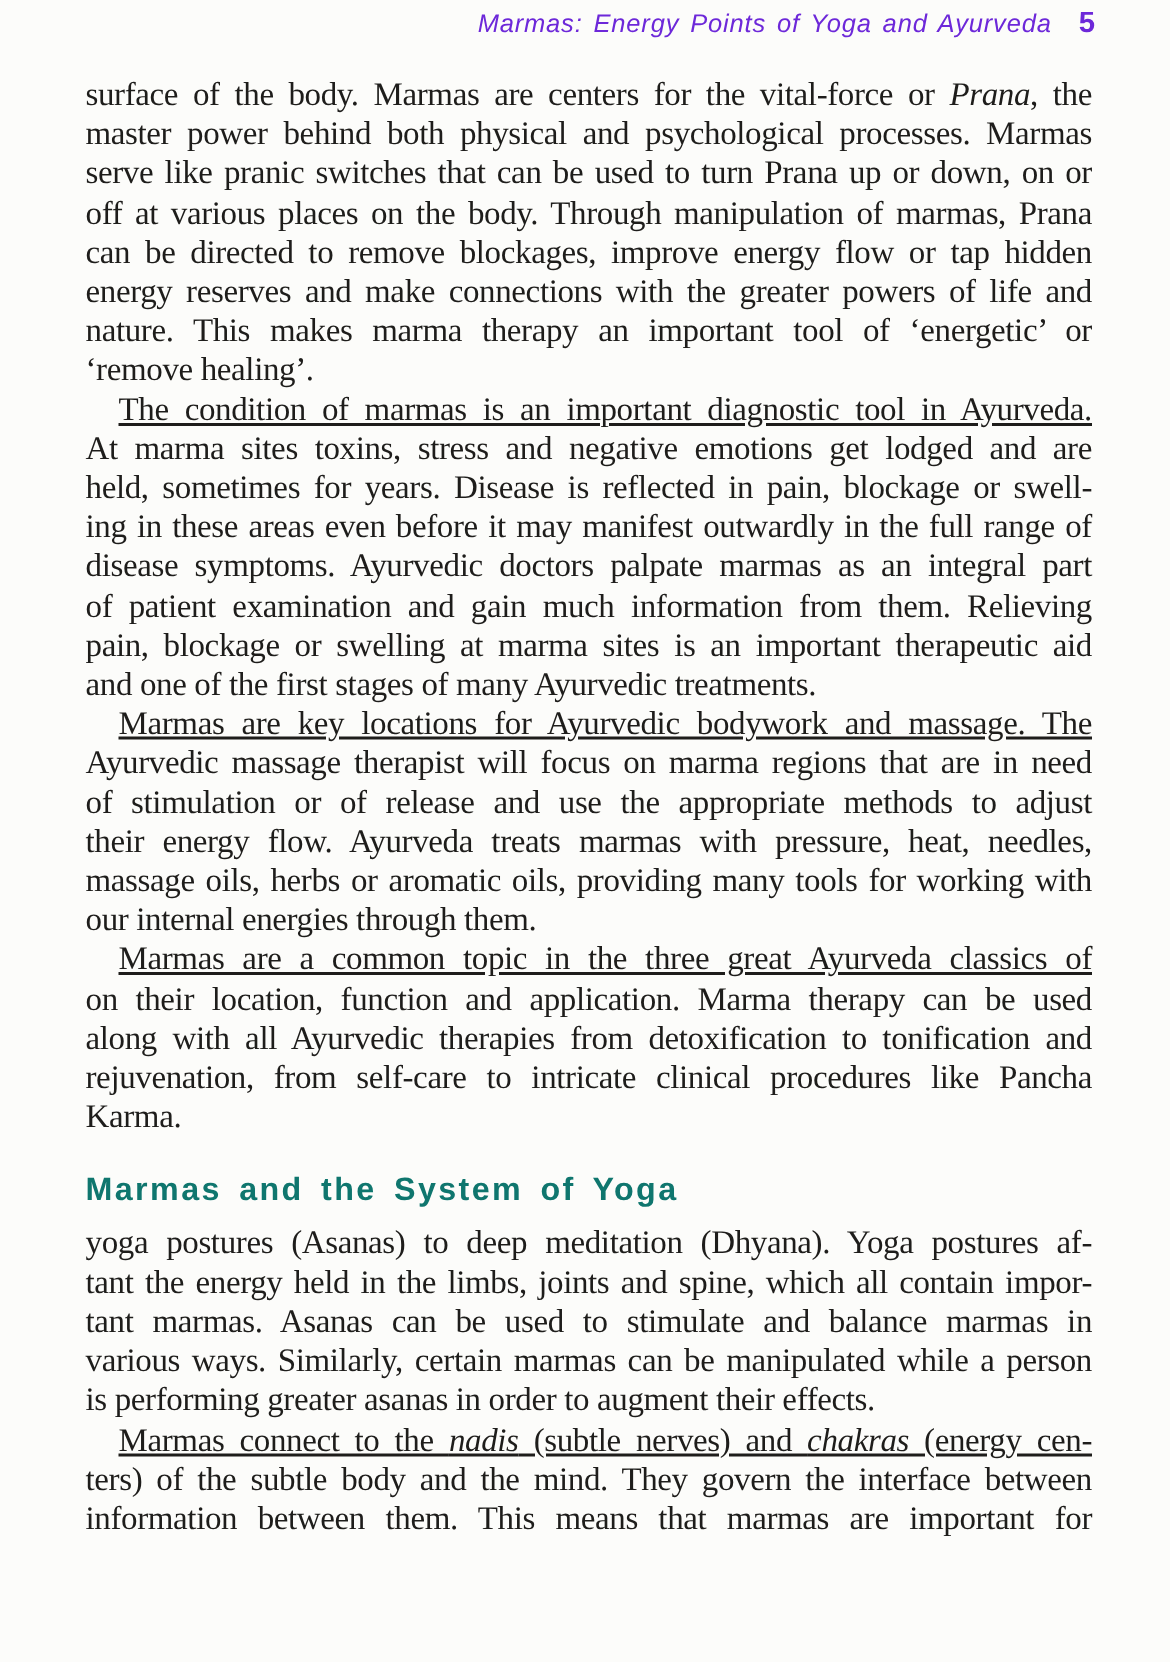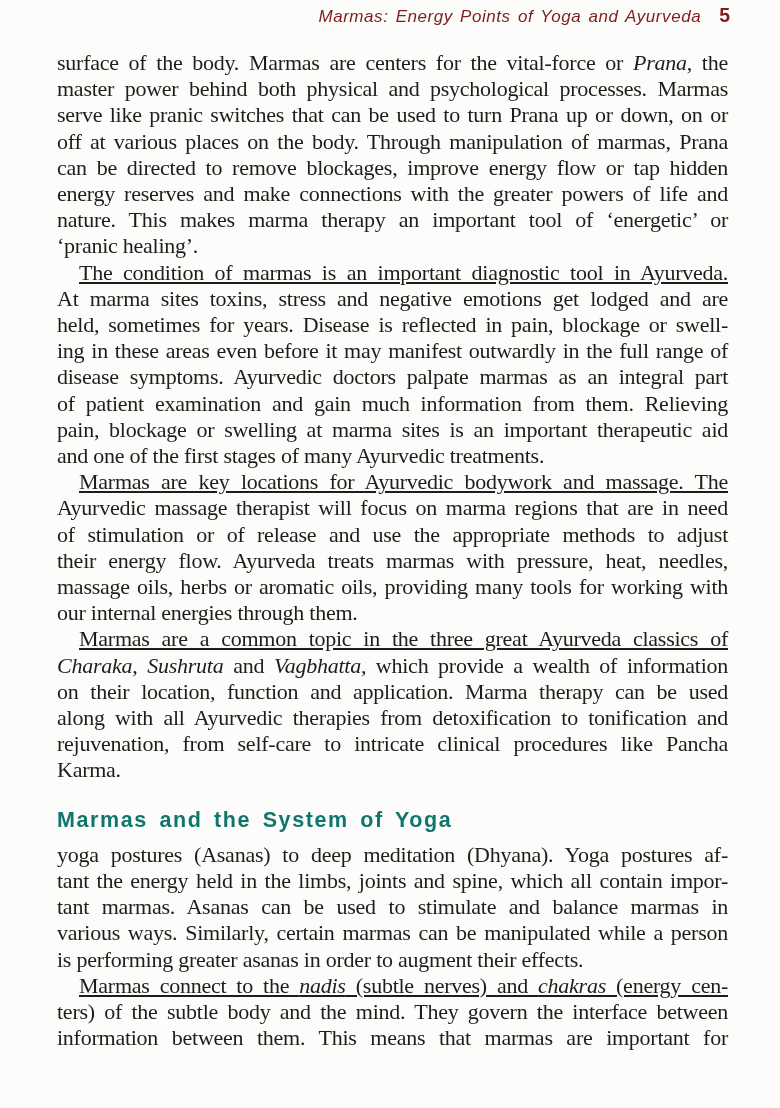--- a/index.html
+++ b/index.html
@@ -19,21 +19,21 @@
   }
   .running-head {
     position: absolute;
     top: 4px;
     left: 57px;
     right: 50px;
     display: flex;
     justify-content: flex-end;
     align-items: baseline;
     font-family: "Liberation Sans", "DejaVu Sans", sans-serif;
-    color: #7f1d1d;
+    color: #6d28d9;
   }
   .running-title {
     font-style: italic;
     font-size: 17px;
     letter-spacing: 0.55px;
     word-spacing: 2px;
   }
   .page-number {
     font-style: normal;
     font-weight: 700;
@@ -81,21 +81,21 @@
   </div>
   <div class="page-body">
       <div class="para">
         <div class="line"><span>surface of the body. Marmas are centers for the vital-force or </span><span class="it">Prana</span><span>, the</span></div>
         <div class="line"><span>master power behind both physical and psychological processes. Marmas</span></div>
         <div class="line"><span>serve like pranic switches that can be used to turn Prana up or down, on or</span></div>
         <div class="line"><span>off at various places on the body. Through manipulation of marmas, Prana</span></div>
         <div class="line"><span>can be directed to remove blockages, improve energy flow or tap hidden</span></div>
         <div class="line"><span>energy reserves and make connections with the greater powers of life and</span></div>
         <div class="line"><span>nature. This makes marma therapy an important tool of ‘energetic’ or</span></div>
-        <div class="line last"><span>‘pranic healing’.</span></div>
+        <div class="line last"><span>‘remove healing’.</span></div>
       </div>
       <div class="para">
         <div class="line indent"><span>The condition of marmas is an important diagnostic tool in Ayurveda.</span></div>
         <div class="line"><span>At marma sites toxins, stress and negative emotions get lodged and are</span></div>
         <div class="line"><span>held, sometimes for years. Disease is reflected in pain, blockage or swell-</span></div>
         <div class="line"><span>ing in these areas even before it may manifest outwardly in the full range of</span></div>
         <div class="line"><span>disease symptoms. Ayurvedic doctors palpate marmas as an integral part</span></div>
         <div class="line"><span>of patient examination and gain much information from them. Relieving</span></div>
         <div class="line"><span>pain, blockage or swelling at marma sites is an important therapeutic aid</span></div>
         <div class="line last"><span>and one of the first stages of many Ayurvedic treatments.</span></div>
@@ -103,21 +103,20 @@
       <div class="para">
         <div class="line indent"><span>Marmas are key locations for Ayurvedic bodywork and massage. The</span></div>
         <div class="line"><span>Ayurvedic massage therapist will focus on marma regions that are in need</span></div>
         <div class="line"><span>of stimulation or of release and use the appropriate methods to adjust</span></div>
         <div class="line"><span>their energy flow. Ayurveda treats marmas with pressure, heat, needles,</span></div>
         <div class="line"><span>massage oils, herbs or aromatic oils, providing many tools for working with</span></div>
         <div class="line last"><span>our internal energies through them.</span></div>
       </div>
       <div class="para">
         <div class="line indent"><span>Marmas are a common topic in the three great Ayurveda classics of</span></div>
-        <div class="line"><span class="it">Charaka</span><span>, </span><span class="it">Sushruta</span><span> and </span><span class="it">Vagbhatta</span><span>, which provide a wealth of information</span></div>
         <div class="line"><span>on their location, function and application. Marma therapy can be used</span></div>
         <div class="line"><span>along with all Ayurvedic therapies from detoxification to tonification and</span></div>
         <div class="line"><span>rejuvenation, from self-care to intricate clinical procedures like Pancha</span></div>
         <div class="line last"><span>Karma.</span></div>
       </div>
       <h2 class="heading">Marmas and the System of Yoga</h2>
       <div class="para">
         <div class="line"><span>yoga postures (Asanas) to deep meditation (Dhyana). Yoga postures af-</span></div>
         <div class="line"><span>tant the energy held in the limbs, joints and spine, which all contain impor-</span></div>
         <div class="line"><span>tant marmas. Asanas can be used to stimulate and balance marmas in</span></div>

